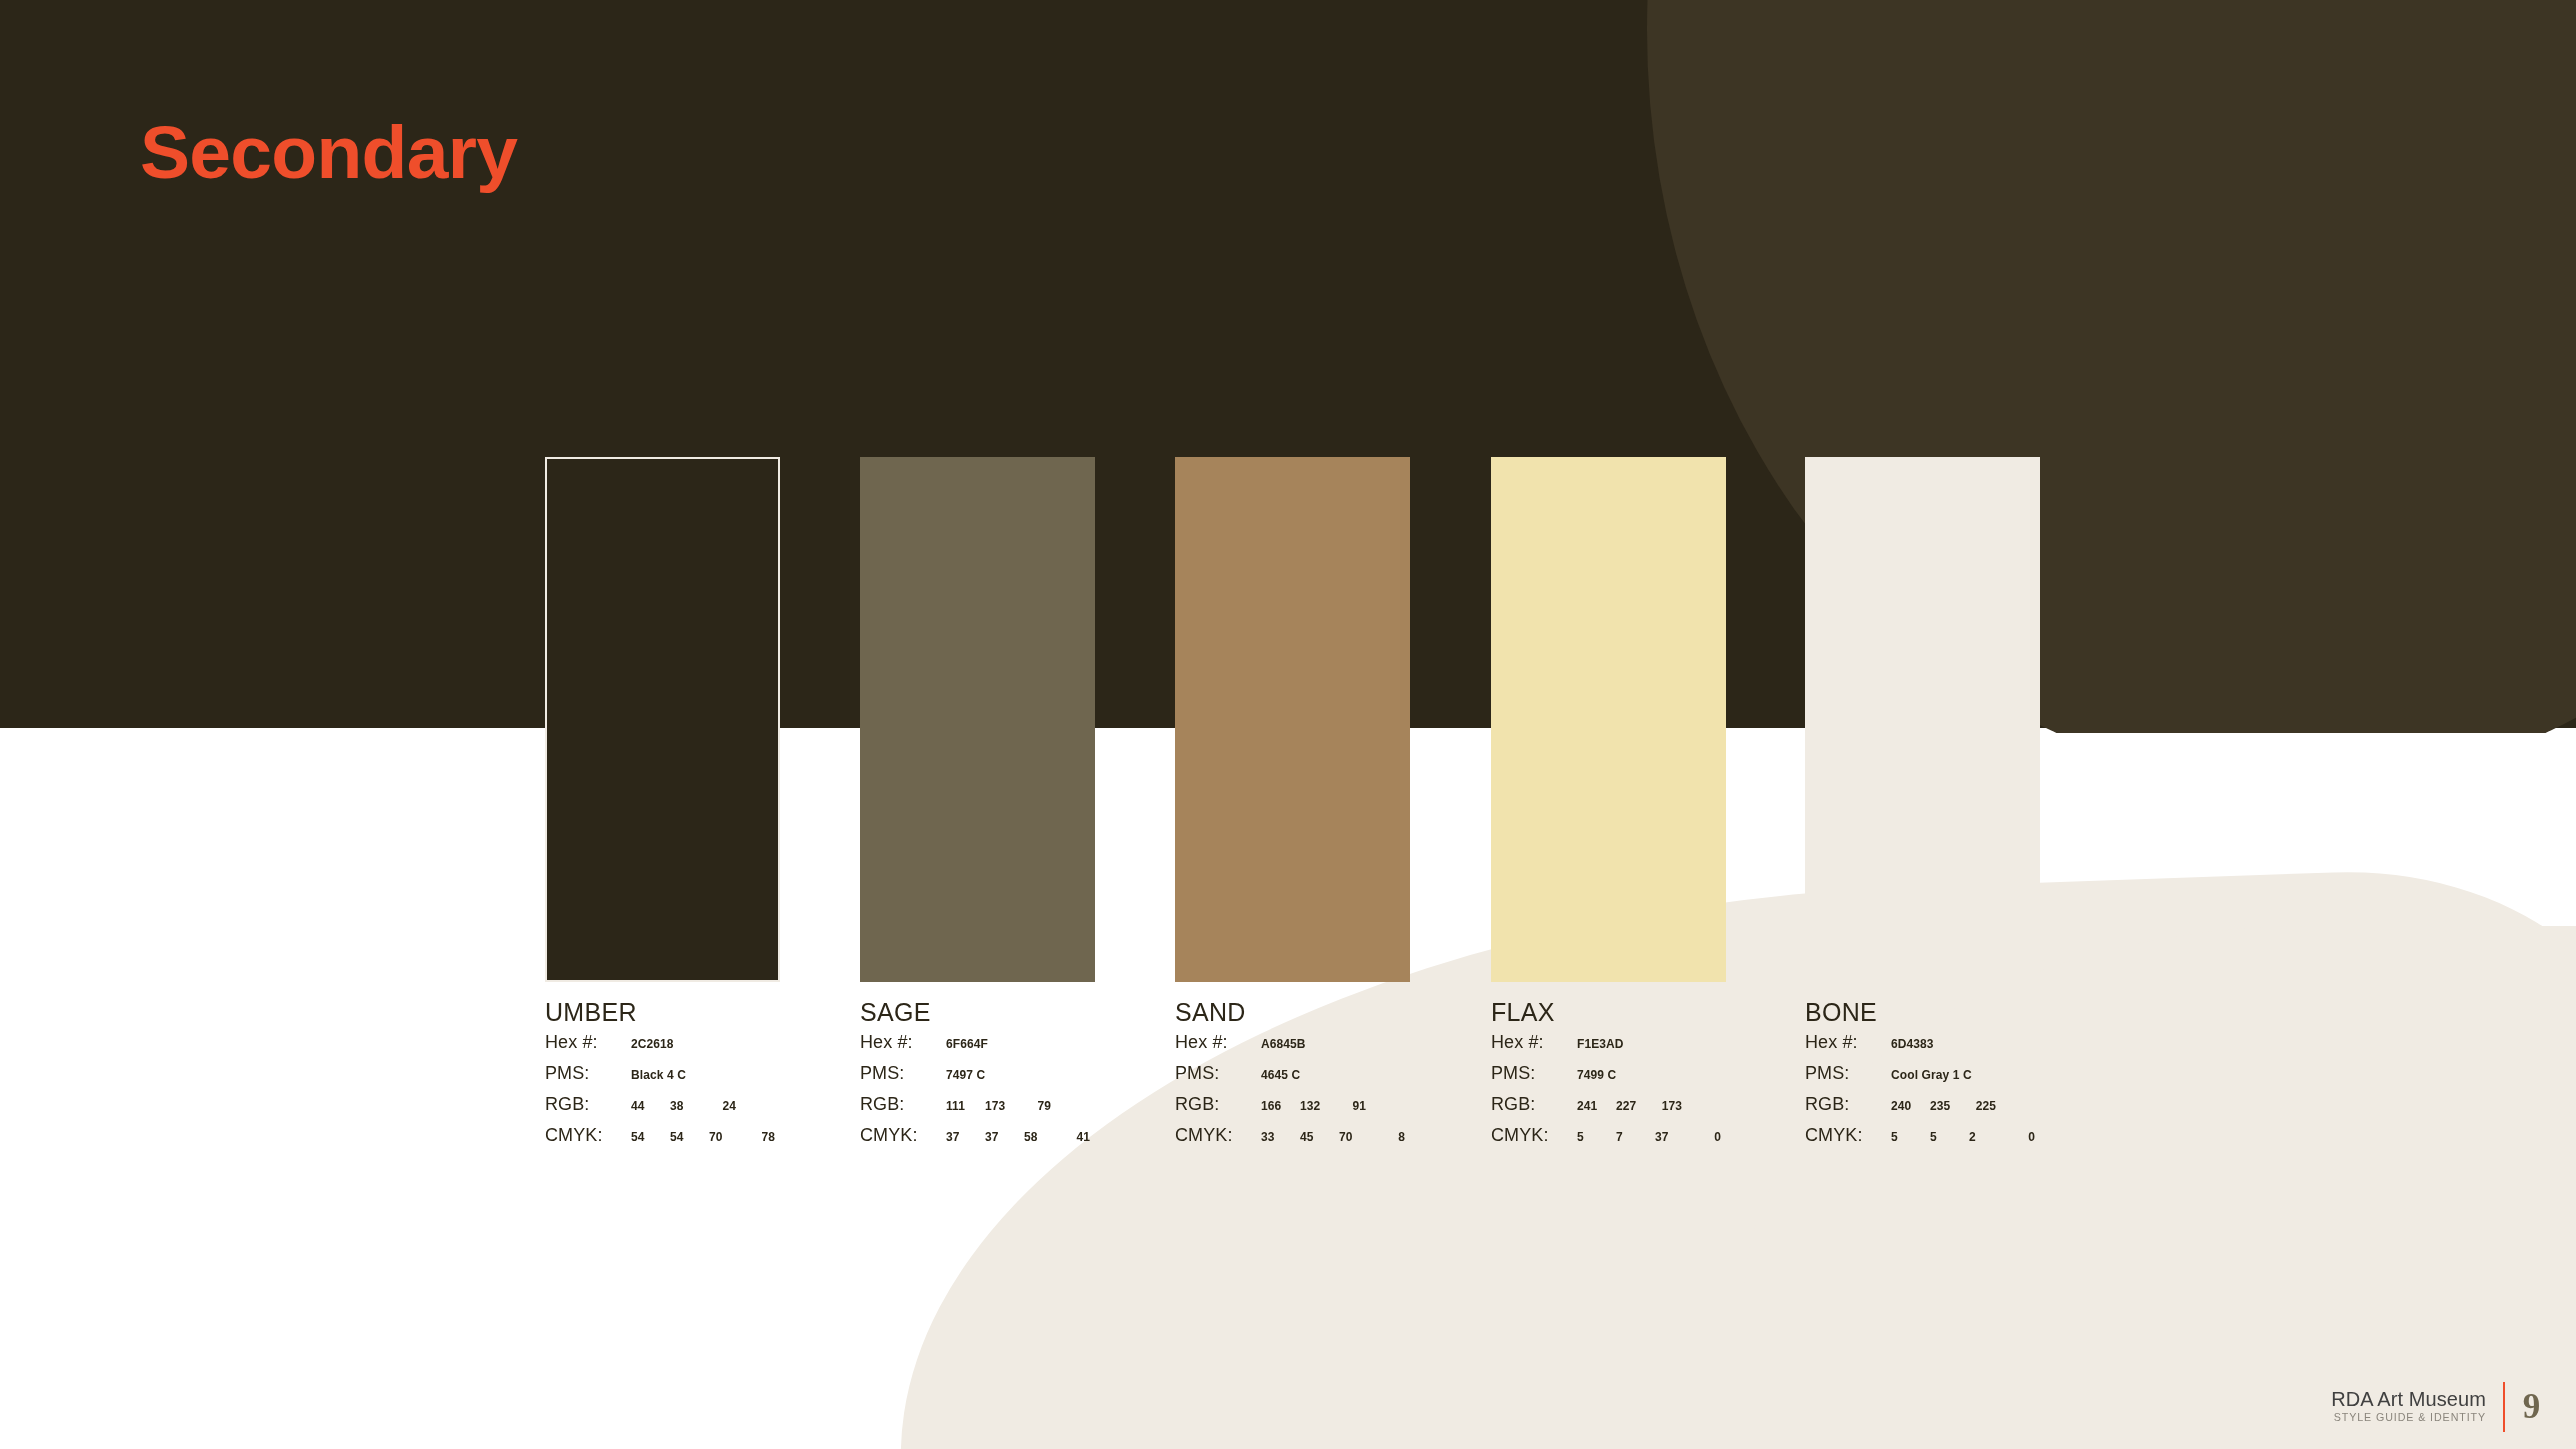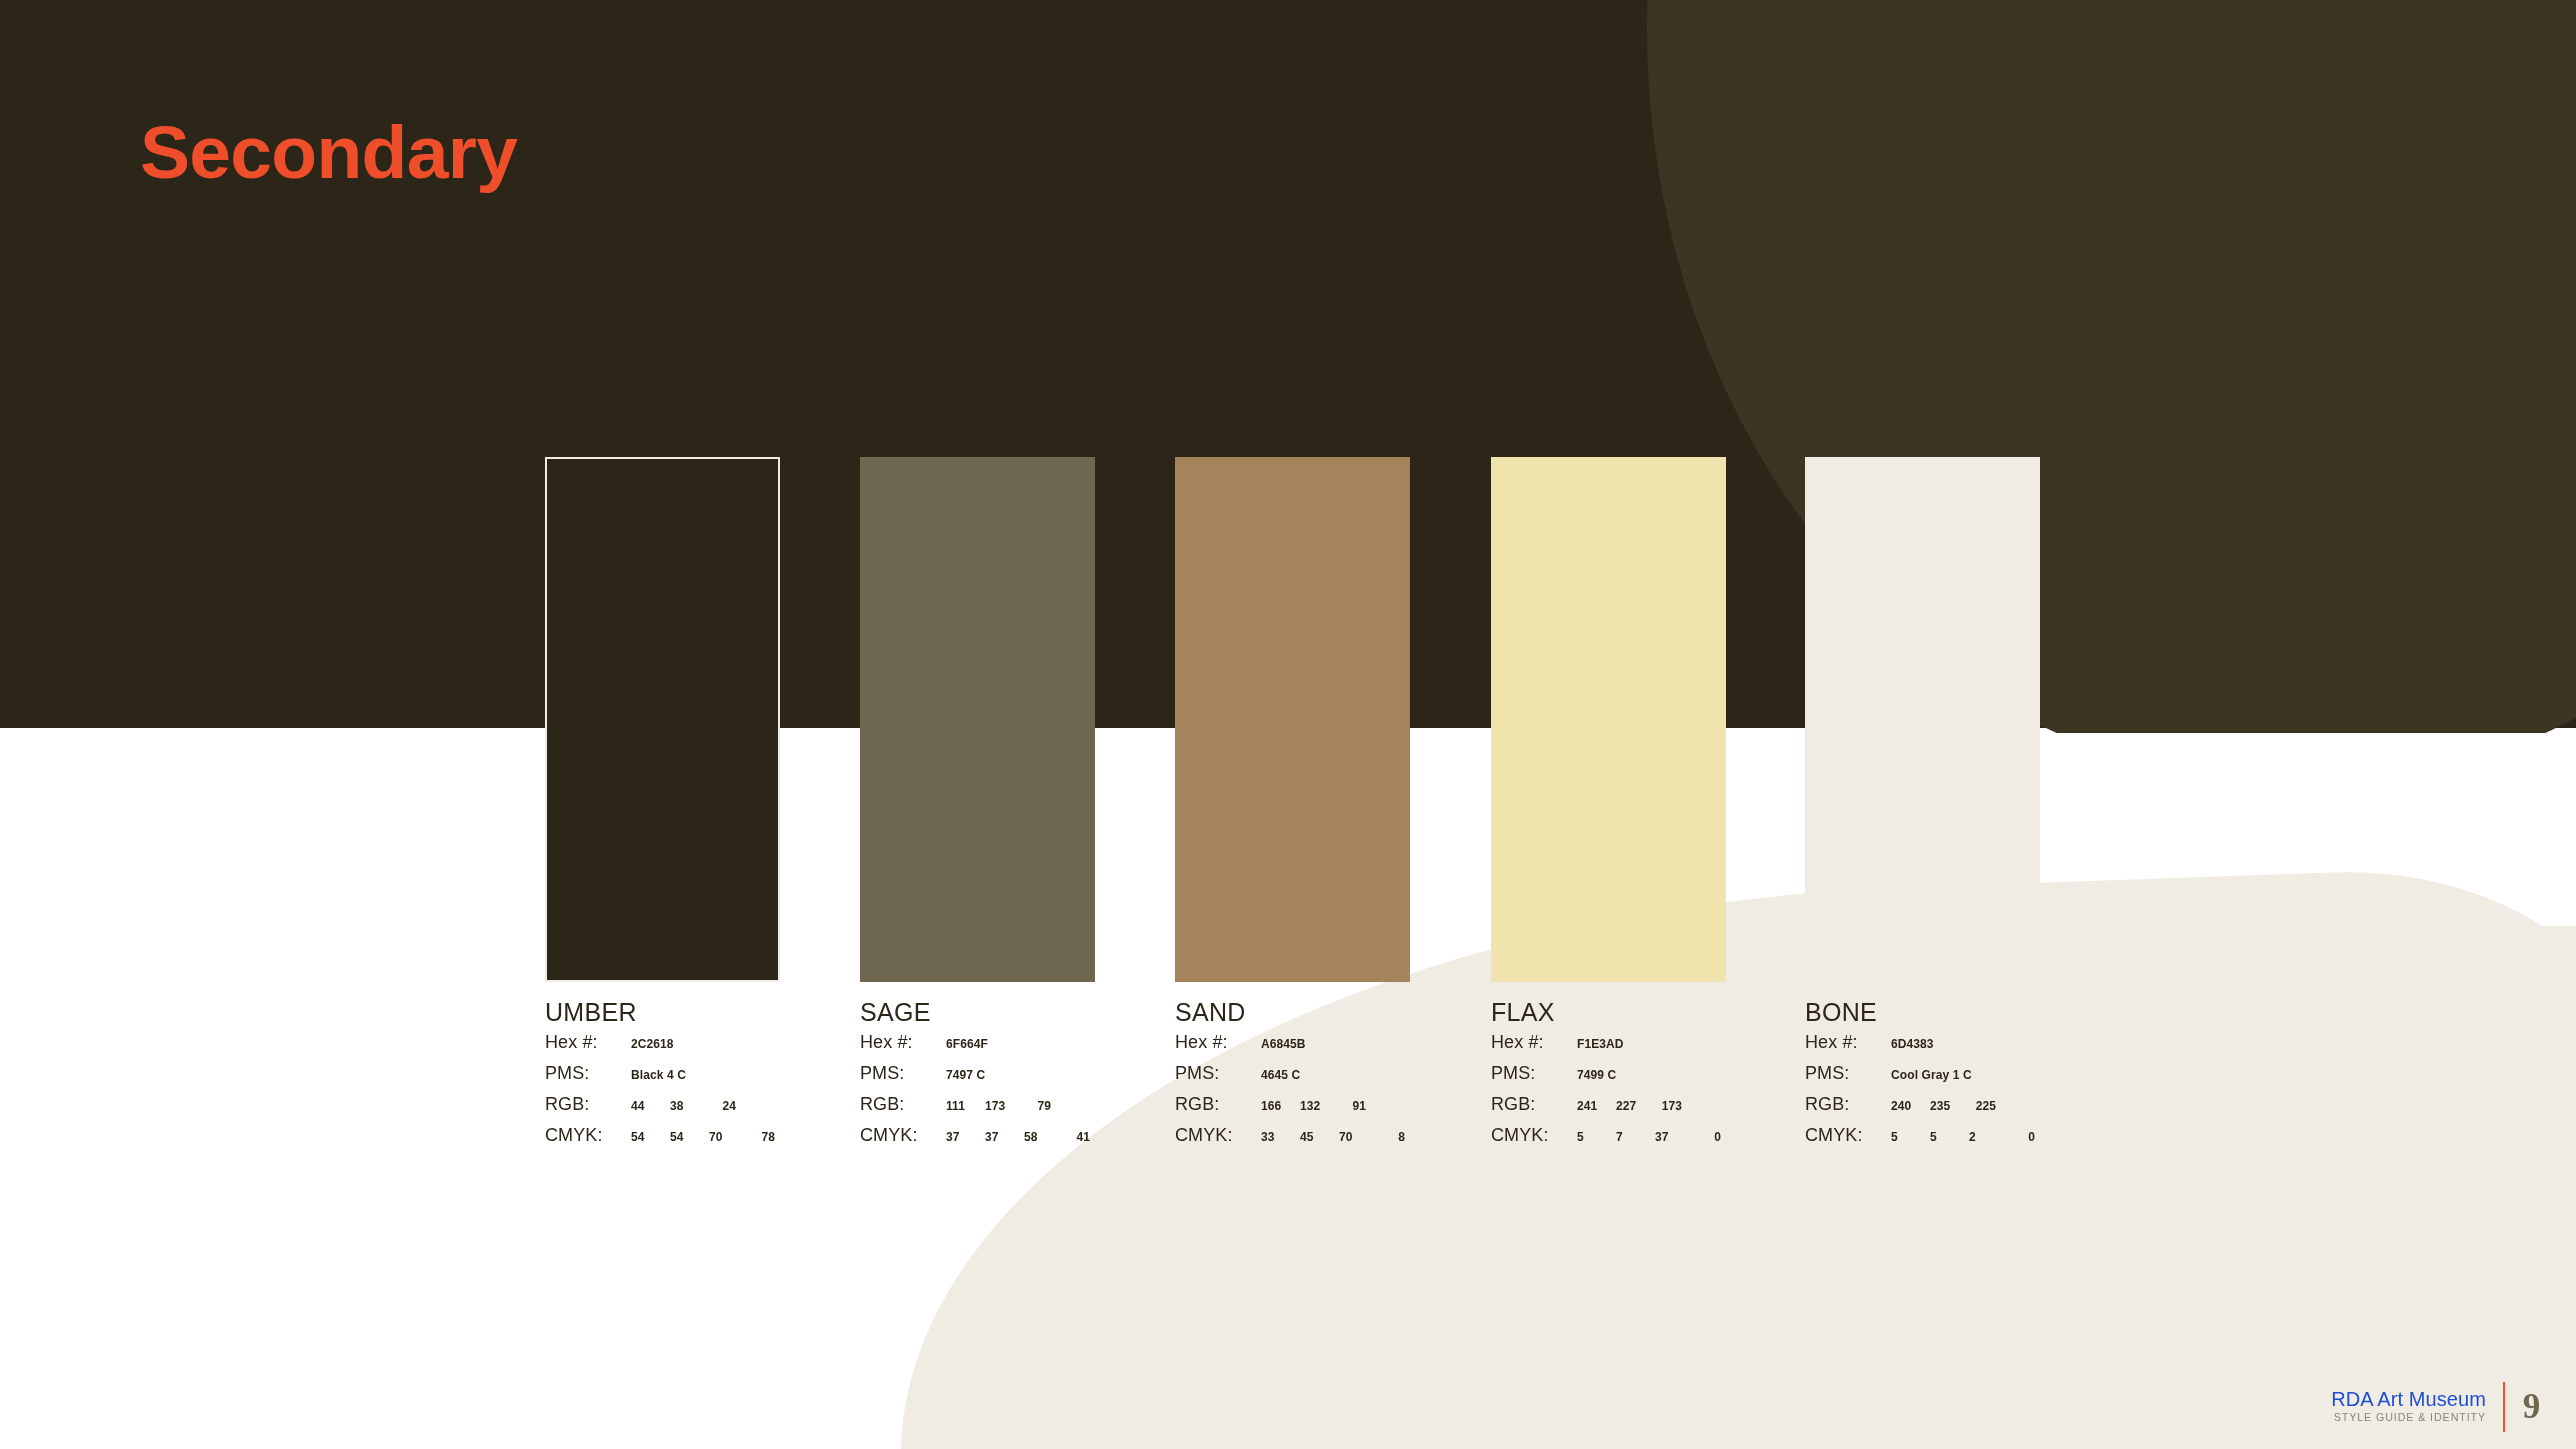--- a/index.html
+++ b/index.html
@@ -138,21 +138,21 @@
     display: flex;
     align-items: center;
   }
   .footer-text {
     text-align: right;
     padding-right: 17.4px;
   }
   .footer-brand {
     font-size: 20px;
     font-weight: 400;
-    color: #1d4ed8;
+    color: #404040;
     line-height: 1.12;
     letter-spacing: 0.1px;
   }
   .footer-sub {
     font-size: 10.7px;
     font-weight: 400;
     color: #8A857C;
     letter-spacing: 0.9px;
     line-height: 1.3;
   }

